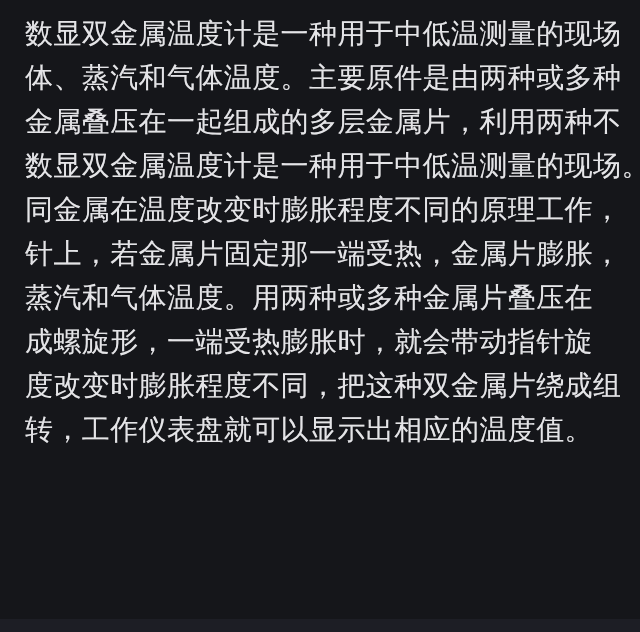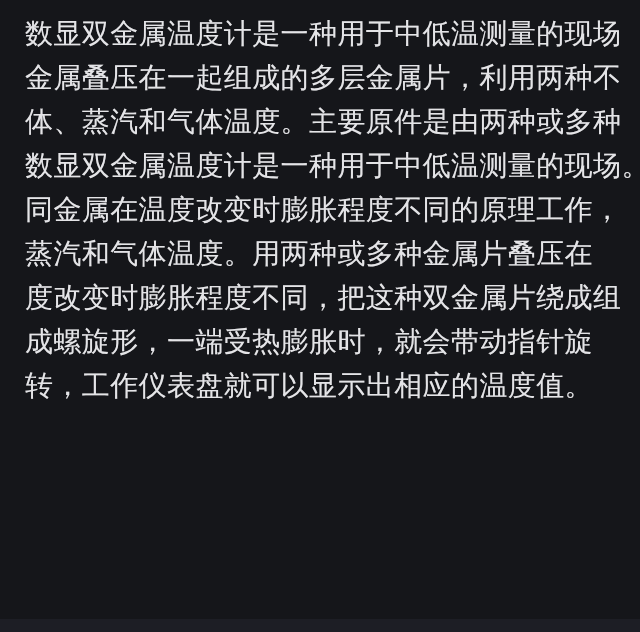--- a/index.html
+++ b/index.html
@@ -41,23 +41,24 @@
     height: 13px;
     background: #1d1e25;
   }
 </style>
 </head>
 <body>
 
 <div class="screen">
   <div class="article">
     <div class="text-line">数显双金属温度计是一种用于中低温测量的现场</div>
+    <div class="text-line">体、蒸汽和气体温度。主要原件是由两种或多种</div>
     <div class="text-line">金属叠压在一起组成的多层金属片，利用两种不</div>
-    <div class="text-line">体、蒸汽和气体温度。主要原件是由两种或多种</div>
     <div class="text-line">数显双金属温度计是一种用于中低温测量的现场。</div>
     <div class="text-line">同金属在温度改变时膨胀程度不同的原理工作，</div>
+    <div class="text-line">针上，若金属片固定那一端受热，金属片膨胀，</div>
     <div class="text-line">蒸汽和气体温度。用两种或多种金属片叠压在</div>
+    <div class="text-line">成螺旋形，一端受热膨胀时，就会带动指针旋</div>
     <div class="text-line">度改变时膨胀程度不同，把这种双金属片绕成组</div>
-    <div class="text-line">成螺旋形，一端受热膨胀时，就会带动指针旋</div>
     <div class="text-line">转，工作仪表盘就可以显示出相应的温度值。</div>
   </div>
   <div class="bottom-bar"></div>
 </div>
 
 </body></html>

